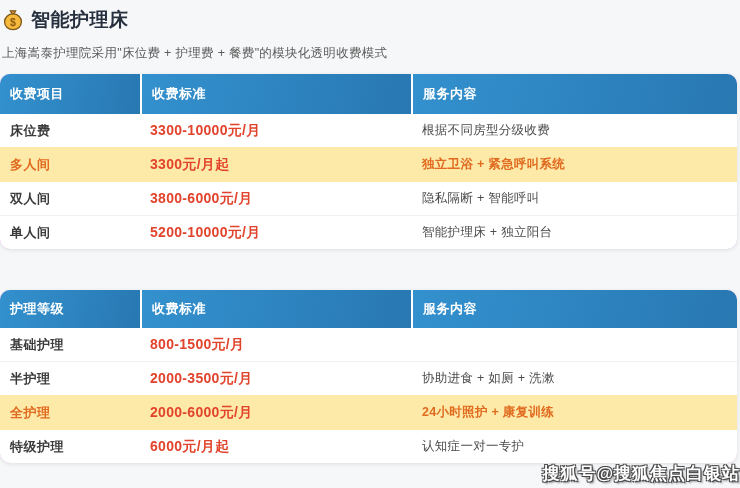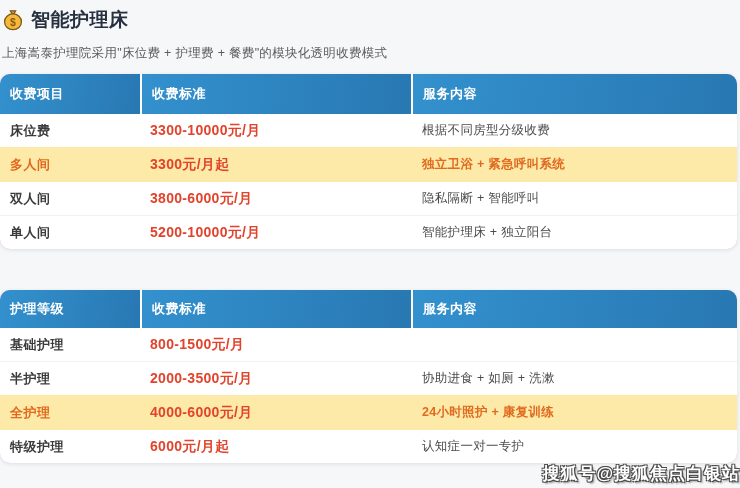--- a/index.html
+++ b/index.html
@@ -115,21 +115,21 @@
         <div class="td col0 item">基础护理</div>
         <div class="td col1 price">800-1500元/月</div>
       </div>
       <div class="tr">
         <div class="td col0 item">半护理</div>
         <div class="td col1 price">2000-3500元/月</div>
         <div class="td col2 service">协助进食 + 如厕 + 洗漱</div>
       </div>
       <div class="tr highlight">
         <div class="td col0 item">全护理</div>
-        <div class="td col1 price">4000-6000元/月</div>
+        <div class="td col1 price">2000-6000元/月</div>
         <div class="td col2 service">24小时照护 + 康复训练</div>
       </div>
       <div class="tr">
         <div class="td col0 item">特级护理</div>
         <div class="td col1 price">6000元/月起</div>
         <div class="td col2 service">认知症一对一专护</div>
       </div>
     </div>
 </section>
 

